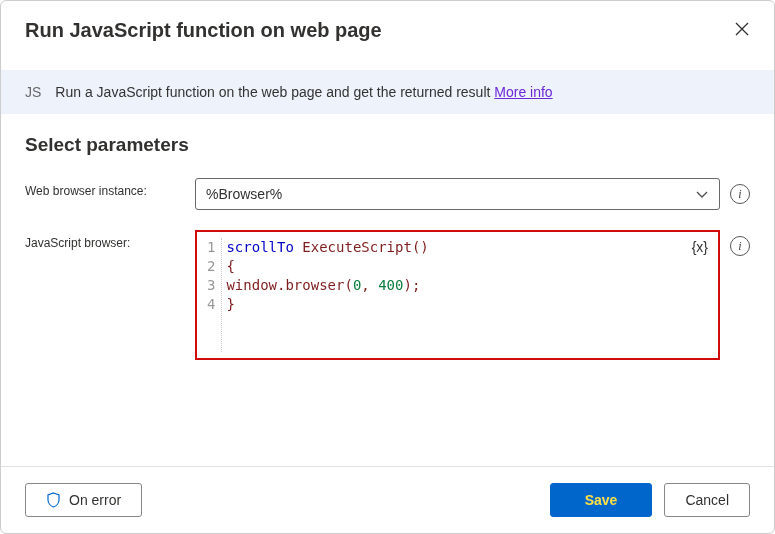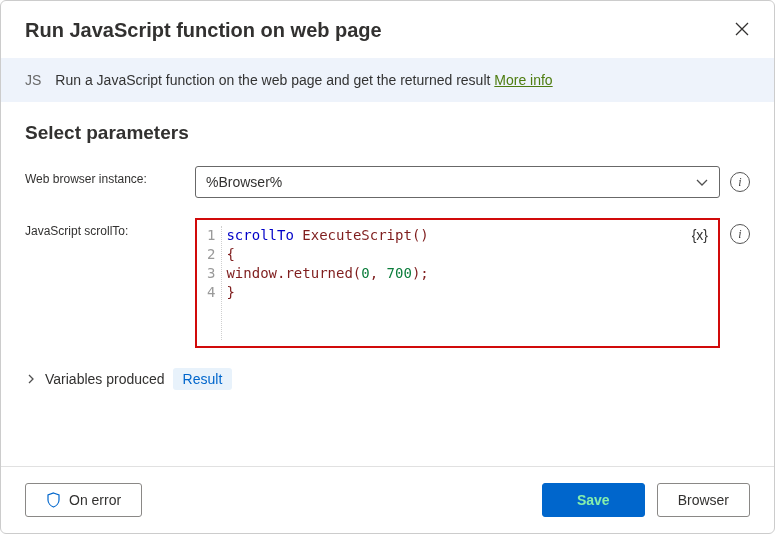--- a/index.html
+++ b/index.html
@@ -35,28 +35,29 @@
     color: #323130;
   }
   .info-bar {
     background: #eef3fb;
     padding: 14px 24px;
     display: flex;
     align-items: center;
     gap: 14px;
     font-size: 14px;
     color: #333;
+    margin-top: 12px;
   }
   .js-badge {
     color: #686868;
     font-weight: 400;
     font-size: 14px;
   }
   .info-link {
-    color: #4d7c0f;
+    color: #6d28d9;
     text-decoration: underline;
     cursor: pointer;
   }
   .content {
     flex: 1;
     padding: 20px 24px 10px 24px;
     overflow: auto;
   }
   .section-title {
     font-size: 19px;
@@ -178,21 +179,21 @@
     gap: 8px;
   }
   .btn-secondary {
     background: #fff;
     border: 1px solid #8a8886;
     color: #323130;
   }
   .btn-primary {
     background: #0066cc;
     border: 1px solid #0066cc;
-    color: #86efac;
+    color: #fde047;
     font-weight: 600;
     padding: 8px 34px;
   }
   .footer-right { display: flex; gap: 12px; }
   .shield { color: #0066cc; }
 </style>
 </head>
 <body>
 
 <div class="dialog">
@@ -223,58 +224,51 @@
           <span>%Browser%</span>
           <svg class="chev" width="14" height="14" viewBox="0 0 14 14">
               <path d="M2 5 L7 10 L12 5" stroke="#505050" stroke-width="1.3" fill="none"></path>
             </svg>
         </div>
         <div class="info-icon">i</div>
       </div>
     </div>
 
     <div class="field-row">
-      <div class="field-label">JavaScript scrollTo:</div>
+      <div class="field-label">JavaScript browser:</div>
       <div class="field-control">
         <div class="code-box-wrap">
           <div class="code-box">
             <div class="gutter">
               <div>1</div>
               <div>2</div>
               <div>3</div>
               <div>4</div>
             </div>
             <div class="code-lines">
               <div><span class="kw">scrollTo</span><span class="plain"> ExecuteScript()</span></div>
               <div class="plain">{</div>
-              <div><span class="plain">window.returned(</span><span class="num">0</span><span class="plain">, </span><span class="num">700</span><span class="plain">);</span></div>
+              <div><span class="plain">window.browser(</span><span class="num">0</span><span class="plain">, </span><span class="num">400</span><span class="plain">);</span></div>
               <div class="plain">}</div>
             </div>
             <div class="var-token">{x}</div>
           </div>
         </div>
         <div class="info-icon">i</div>
       </div>
     </div>
 
-    <div class="vars-row">
-      <svg width="12" height="12" viewBox="0 0 12 12">
-          <path d="M4 2 L8 6 L4 10" stroke="#505050" stroke-width="1.3" fill="none"></path>
-        </svg>
-      <span>Variables produced</span>
-      <span class="result-chip">Result</span>
-    </div>
   </div>
 
   <div class="footer">
     <button class="btn btn-secondary">
       <svg class="shield" width="15" height="16" viewBox="0 0 15 16">
           <path d="M7.5 1 L13 3 V8 C13 11 10.5 14 7.5 15 C4.5 14 2 11 2 8 V3 Z" fill="none" stroke="#0066cc" stroke-width="1.2"></path>
         </svg>
       <span>On error</span>
     </button>
     <div class="footer-right">
       <button class="btn btn-primary">Save</button>
-      <button class="btn btn-secondary">Browser</button>
+      <button class="btn btn-secondary">Cancel</button>
     </div>
   </div>
 
 </div>
 
 </body></html>

